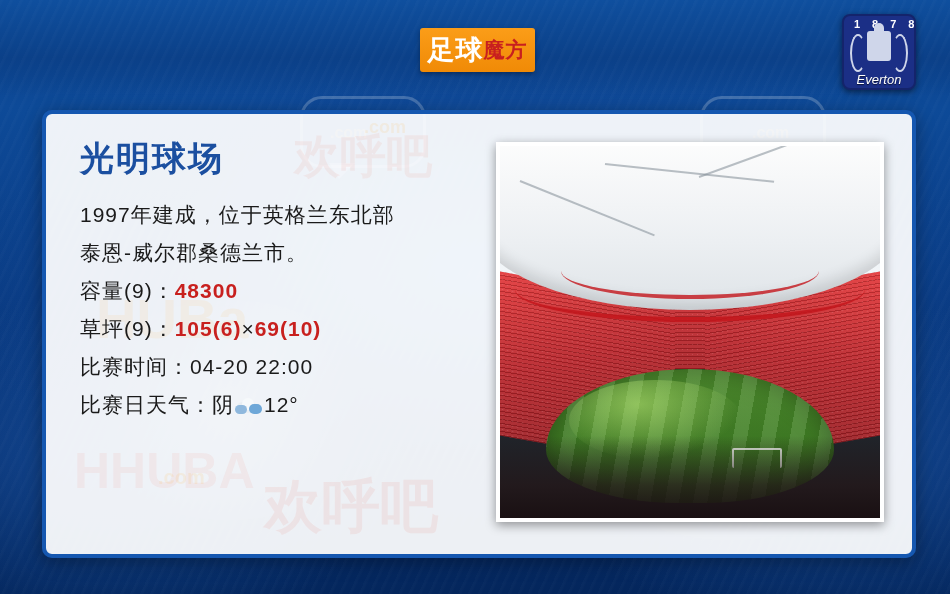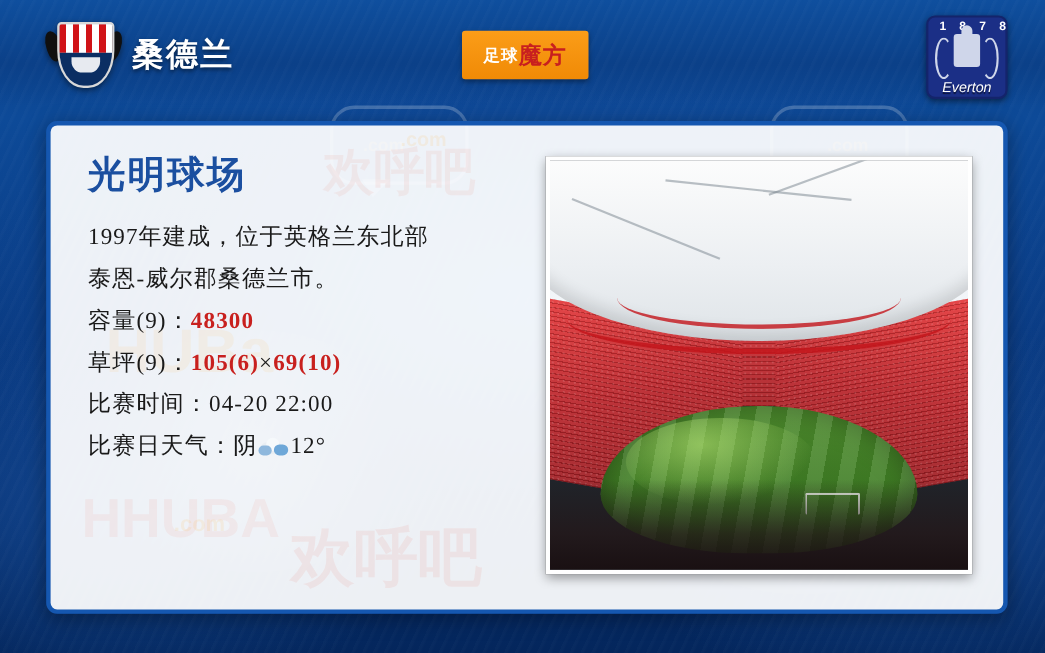--- a/index.html
+++ b/index.html
@@ -109,21 +109,21 @@
   }
 
   
   #site-logo{
     position:absolute;left:420px;top:28px;width:115px;height:44px;
     background:linear-gradient(180deg,#fb9d18 0%,#f08a06 100%);
     border-radius:3px;
     display:flex;align-items:center;justify-content:center;
     box-shadow:0 2px 5px rgba(0,0,0,.35);
   }
-  #site-logo .t1{color:#ffffff;font-size:15px;font-weight:bold;letter-spacing:1px;}
+  #site-logo .t1{color:#ffffff;font-size:27px;font-weight:bold;letter-spacing:1px;}
   #site-logo .t2{color:#c81f1f;font-size:21px;font-weight:bold;letter-spacing:1px;}
 
   
   .wm{position:absolute;pointer-events:none;user-select:none;font-weight:bold;}
   .wm-o{color:rgba(255,180,60,.30);}
   .wm-r{color:rgba(235,90,70,.28);margin-top:16px;}
   .wm-bubble{
     position:absolute;border:3px solid rgba(255,255,255,.22);
     border-radius:22px;
   }
@@ -149,21 +149,20 @@
     position:absolute;left:34px;top:22px;width:420px;
     color:#222;
   }
   #stadium-title{
     font-size:34px;font-weight:bold;color:#1b4fa0;
     letter-spacing:2px;margin-bottom:14px;
   }
   .info-line{
     font-size:21px;line-height:38px;color:#1a1a1a;letter-spacing:1px;
     white-space:nowrap;
-    font-family:Liberation Serif, serif;
   }
   .num{color:#c8201e;font-weight:bold;}
   .weather-icon{
     display:inline-block;width:28px;height:18px;position:relative;vertical-align:-3px;margin:0 1px;
   }
   .weather-icon .c1{position:absolute;left:2px;top:5px;width:20px;height:11px;background:#e9eef3;border-radius:7px;}
   .weather-icon .c2{position:absolute;left:7px;top:1px;width:12px;height:12px;background:#f6f9fb;border-radius:50%;}
   .weather-icon .c3{position:absolute;left:0px;top:8px;width:12px;height:9px;background:#8fb8dd;border-radius:6px;}
   .weather-icon .c4{position:absolute;right:1px;top:7px;width:13px;height:10px;background:#6ea7d8;border-radius:6px;}
 
@@ -243,32 +242,20 @@
 </style>
 </head>
 <body>
 
 <div id="bg"></div>
 <div class="glow" style="left:80px;top:300px;width:300px;height:220px;"></div>
 <div class="glow" style="right:60px;top:320px;width:320px;height:220px;"></div>
 
 <div id="topbar">
 
-  <div id="home-block" class="team-block">
-    <div class="crest-sun">
-      <div class="wing-l"></div>
-      <div class="wing-r"></div>
-      <div class="shield">
-        <div class="stripes"></div>
-        <div class="lower"></div>
-        <div class="ship"></div>
-      </div>
-    </div>
-    <div class="team-name">桑德兰</div>
-  </div>
 
   <div id="site-logo">
     <span class="t1">足球</span>
     <span class="t2">魔方</span>
   </div>
 
   <div id="away-block">
     <div class="crest-eve">
       <div class="bg"></div>
       <div class="yr">

